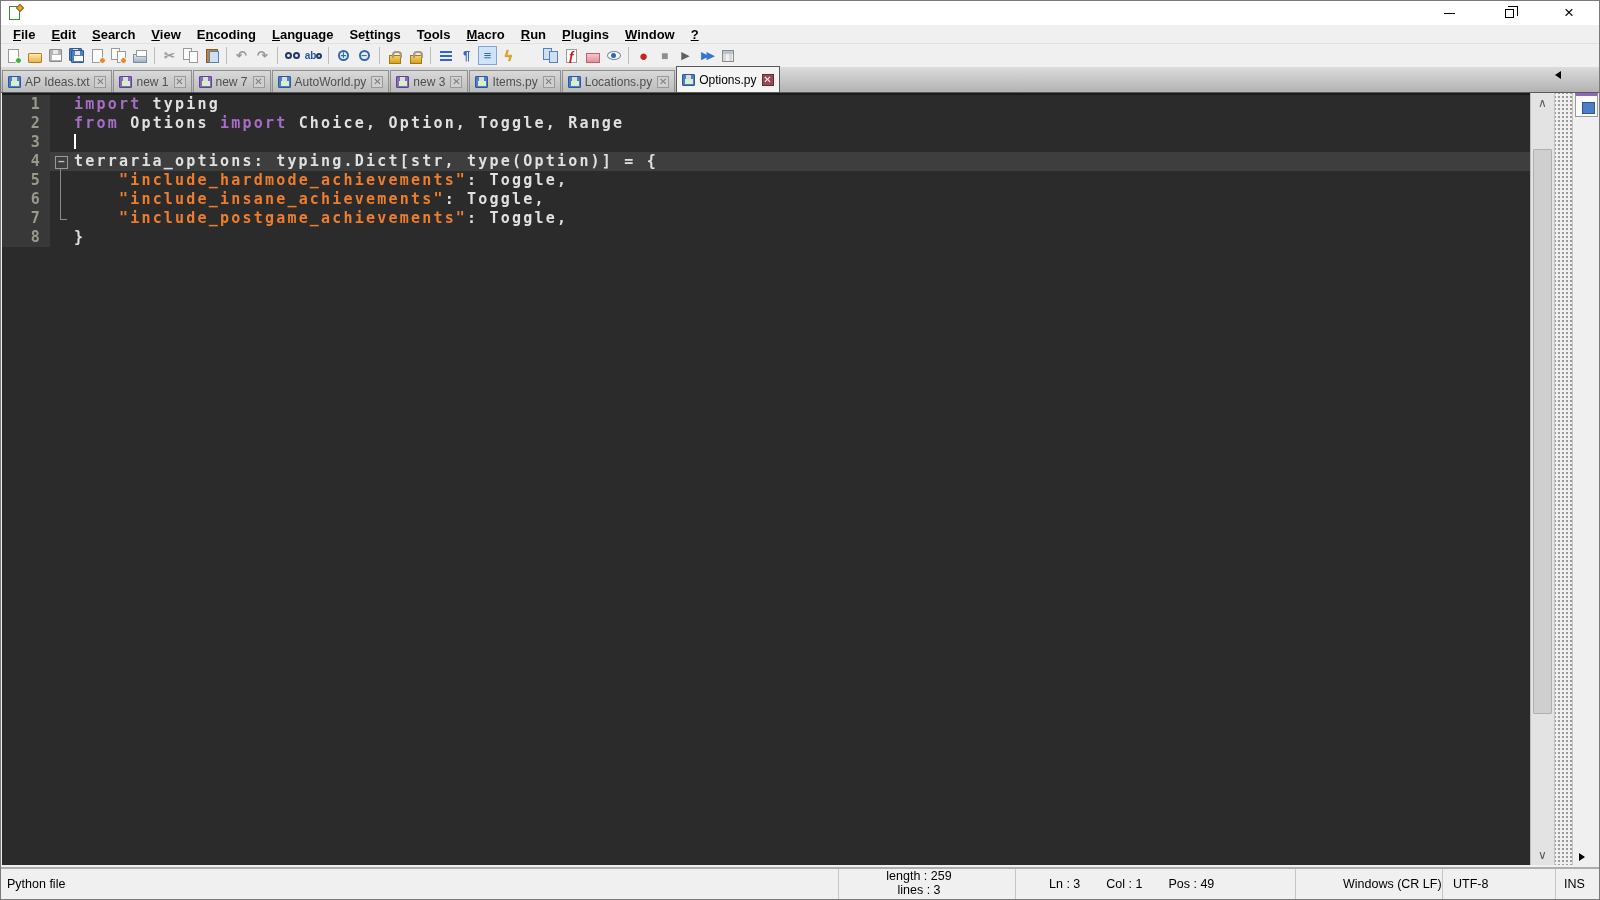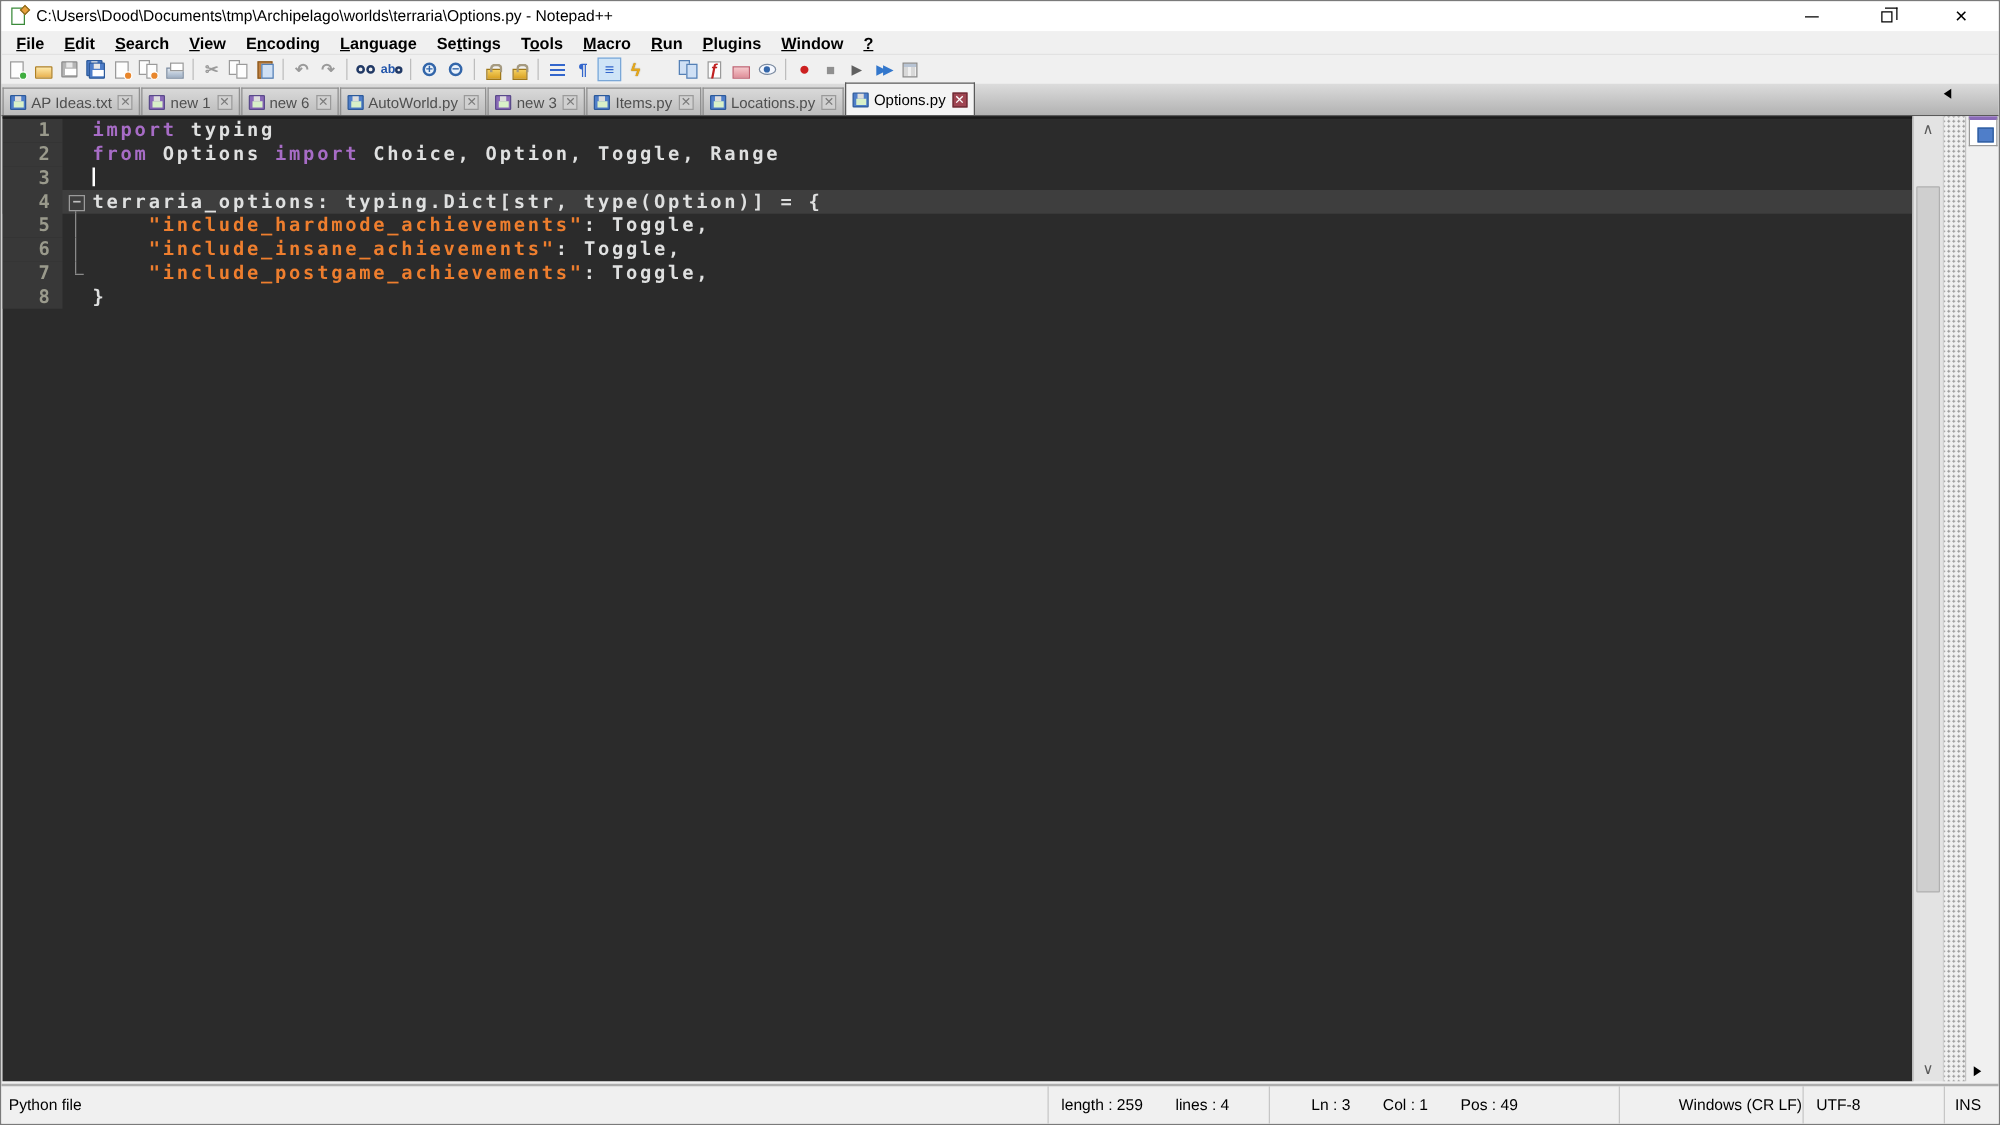--- a/index.html
+++ b/index.html
@@ -113,35 +113,34 @@
   .sliver { width:26px; flex:none; background:#f0f0f0; position:relative; border-left:1px solid #c5c5c5; }
   .sliver-tab { position:absolute; left:2px; top:0; right:0; height:24px; background:#fff; border:1px solid #9a9a9a; border-top:3px solid var(--floppy_violet); }
   .sliver-floppy { position:absolute; left:6px; top:6px; width:13px; height:12px; background:var(--floppy_blue); border:1px solid #2d5a9a; }
   .sliver-arrow { position:absolute; left:6px; bottom:4px; width:0; height:0; border-top:4px solid transparent; border-bottom:4px solid transparent; border-left:6px solid #000; }
 
   
   .statusbar { position:absolute; left:0; right:0; bottom:0; height:32px; background:var(--status_bg); border-top:2px solid #adadad; display:flex; align-items:center; font-size:12.5px; color:#000; }
   .seg { height:100%; display:flex; align-items:center; border-right:1px solid #c6c6c6; flex:none; }
   .seg span { margin-right:26px; white-space:nowrap; }
   .seg-doctype { width:838px; padding-left:6px; }
-  .seg-docinfo { width:177px; padding-left:10px; }
+  .seg-docinfo { width:177px; padding-left:10px;flex-direction:column; }
   .seg-cursor { width:280px; padding-left:33px; }
   .seg-eol { width:107px; padding-left:7px;margin-left:40px; }
   .seg-enc { width:113px; padding-left:10px; }
   .seg-mode { flex:1; padding-left:8px; border-right:none; }
 </style>
 </head>
 <body>
 
 <div class="titlebar">
   <div class="app-icon">
     <span class="page"></span>
     <span class="pen"></span>
   </div>
-  <div class="title-text">C:\Users\Dood\Documents\tmp\Archipelago\worlds\terraria\Options.py - Notepad++</div>
   <div class="win-controls">
     <div class="win-btn">
         <span class="glyph-min"></span>
       </div>
     <div class="win-btn">
         <span class="glyph-restore"></span>
       </div>
     <div class="win-btn">
         <span style="font-size:17px;">×</span>
       </div>
@@ -286,21 +285,21 @@
       <span>AP Ideas.txt</span>
       <span class="tab-close">✕</span>
     </div>
     <div class="tab">
       <span class="floppy violet"></span>
       <span>new 1</span>
       <span class="tab-close">✕</span>
     </div>
     <div class="tab">
       <span class="floppy violet"></span>
-      <span>new 6</span>
+      <span>new 7</span>
       <span class="tab-close">✕</span>
     </div>
     <div class="tab">
       <span class="floppy blue"></span>
       <span>AutoWorld.py</span>
       <span class="tab-close">✕</span>
     </div>
     <div class="tab">
       <span class="floppy violet"></span>
       <span>new 3</span>
@@ -380,21 +379,21 @@
     <span class="sliver-arrow"></span>
   </div>
 </div>
 
 <div class="statusbar">
   <div class="seg seg-doctype">
       <span>Python file</span>
     </div>
   <div class="seg seg-docinfo">
     <span>length : 259</span>
-    <span>lines : 4</span>
+    <span>lines : 3</span>
   </div>
   <div class="seg seg-cursor">
     <span>Ln : 3</span>
     <span>Col : 1</span>
     <span>Pos : 49</span>
   </div>
   <div class="seg seg-eol">
       <span>Windows (CR LF)</span>
     </div>
   <div class="seg seg-enc">

